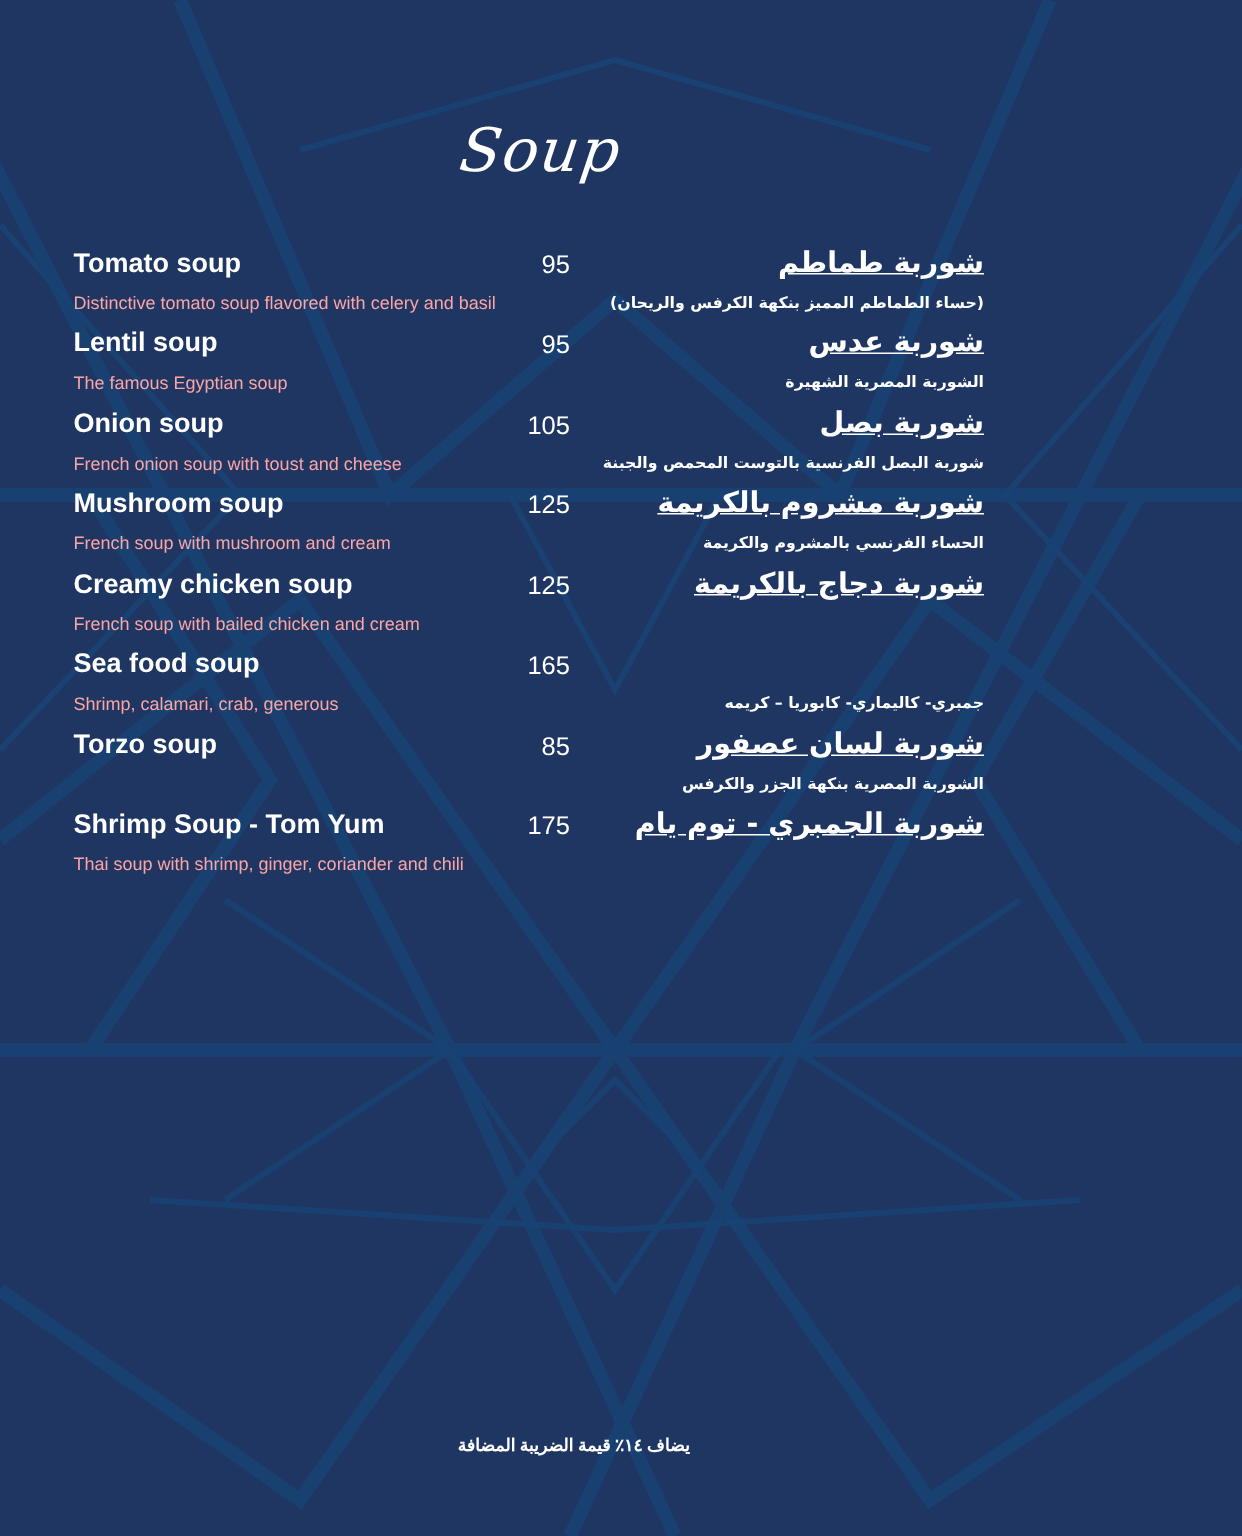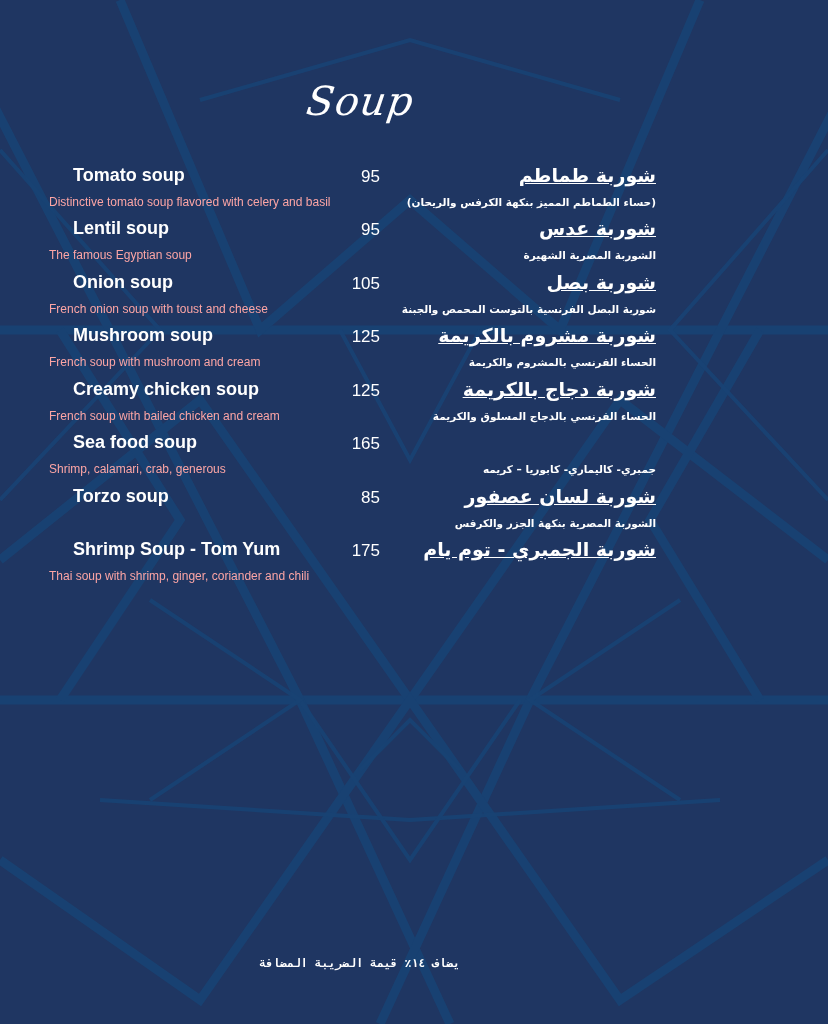--- a/index.html
+++ b/index.html
@@ -1,26 +1,26 @@
 <!DOCTYPE html>
 <html><head>
 <meta charset="utf-8">
 <style>
   html,body{margin:0;padding:0;}
   body{width:828px;height:1024px;overflow:hidden;background:#1f3662;position:relative;font-family:"Liberation Sans",sans-serif;color:#ffffff;}
   .bg{position:absolute;left:0;top:0;width:828px;height:1024px;}
   .title{position:absolute;left:0;width:828px;top:78px;text-align:center;font-family:"DejaVu Serif",serif;font-style:italic;font-size:40px;letter-spacing:1px;color:#fff;}
   .title span{display:inline-block;transform:translateX(-54px) skewX(-8deg);}
   .item{position:absolute;left:0;width:828px;height:54px;}
-  .en-name{position:absolute;left:49px;top:0;font-weight:bold;font-size:18px;line-height:22px;margin-left:24px;}
+  .en-name{position:absolute;left:49px;top:0;font-weight:bold;font-size:18px;line-height:22px;}
   .price{position:absolute;left:320px;width:60px;text-align:right;top:2px;font-size:17px;line-height:22px;}
   .en-desc{position:absolute;left:49px;top:30px;font-size:12px;line-height:16px;color:#fca5a5;}
   .ar-name{position:absolute;right:172px;top:-1px;direction:rtl;font-weight:bold;font-size:19px;line-height:24px;font-family:"DejaVu Sans",sans-serif;text-decoration:underline;}
   .ar-desc{position:absolute;right:172px;top:30px;direction:rtl;font-weight:bold;font-size:10.5px;line-height:16px;font-family:"DejaVu Sans",sans-serif;}
-  .footer{position:absolute;top:956px;left:240px;width:220px;text-align:right;direction:rtl;font-weight:bold;font-size:11.5px;font-family:Liberation Mono, monospace;}
+  .footer{position:absolute;top:956px;left:240px;width:220px;text-align:right;direction:rtl;font-weight:bold;font-size:11.5px;font-family:Liberation Serif, serif;}
 </style>
 </head>
 <body>
 
 <svg class="bg" viewBox="0 0 828 1024" xmlns="http://www.w3.org/2000/svg">
   <g fill="none" stroke="#184374" stroke-width="9" opacity="0.9">
     <path d="M0 700 L828 700"></path>
     <path d="M0 330 L828 330"></path>
     <path d="M-50 20 L300 700 L450 1024"></path>
     <path d="M880 20 L530 700 L380 1024"></path>
@@ -71,21 +71,20 @@
   <div class="price">125</div>
   <div class="en-desc">French soup with mushroom and cream</div>
   <div class="ar-name">شوربة مشروم بالكريمة</div>
   <div class="ar-desc">الحساء الفرنسي بالمشروم والكريمة</div>
 </div>
 <div class="item" style="top:378px">
   <div class="en-name">Creamy chicken soup</div>
   <div class="price">125</div>
   <div class="en-desc">French soup with bailed chicken and cream</div>
   <div class="ar-name">شوربة دجاج بالكريمة</div>
-  <div class="ar-desc">الحساء الفرنسي بالدجاج المسلوق والكريمة</div>
 </div>
 <div class="item" style="top:431px">
   <div class="en-name">Sea food soup</div>
   <div class="price">165</div>
   <div class="en-desc">Shrimp, calamari, crab, generous</div>
   <div class="ar-desc">جمبري- كاليماري- كابوريا – كريمه</div>
 </div>
 <div class="item" style="top:485px">
   <div class="en-name">Torzo soup</div>
   <div class="price">85</div>

